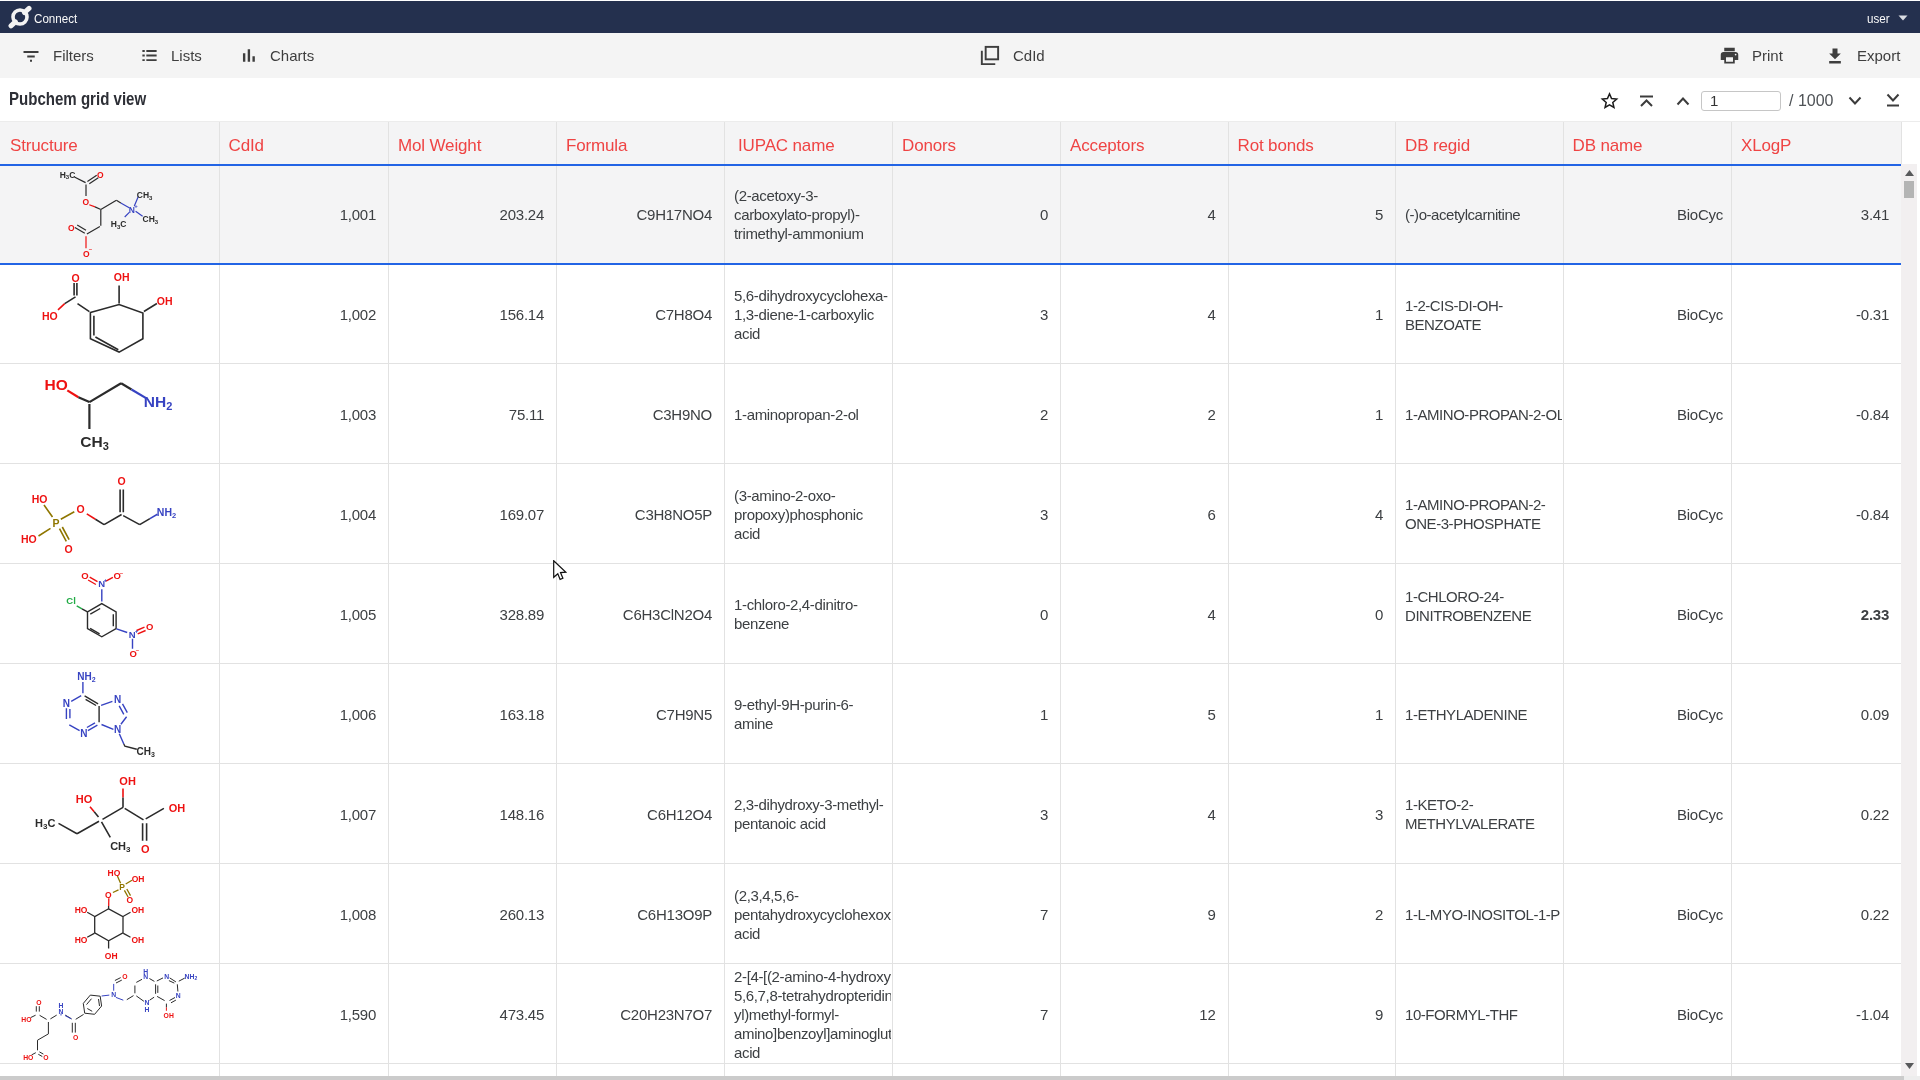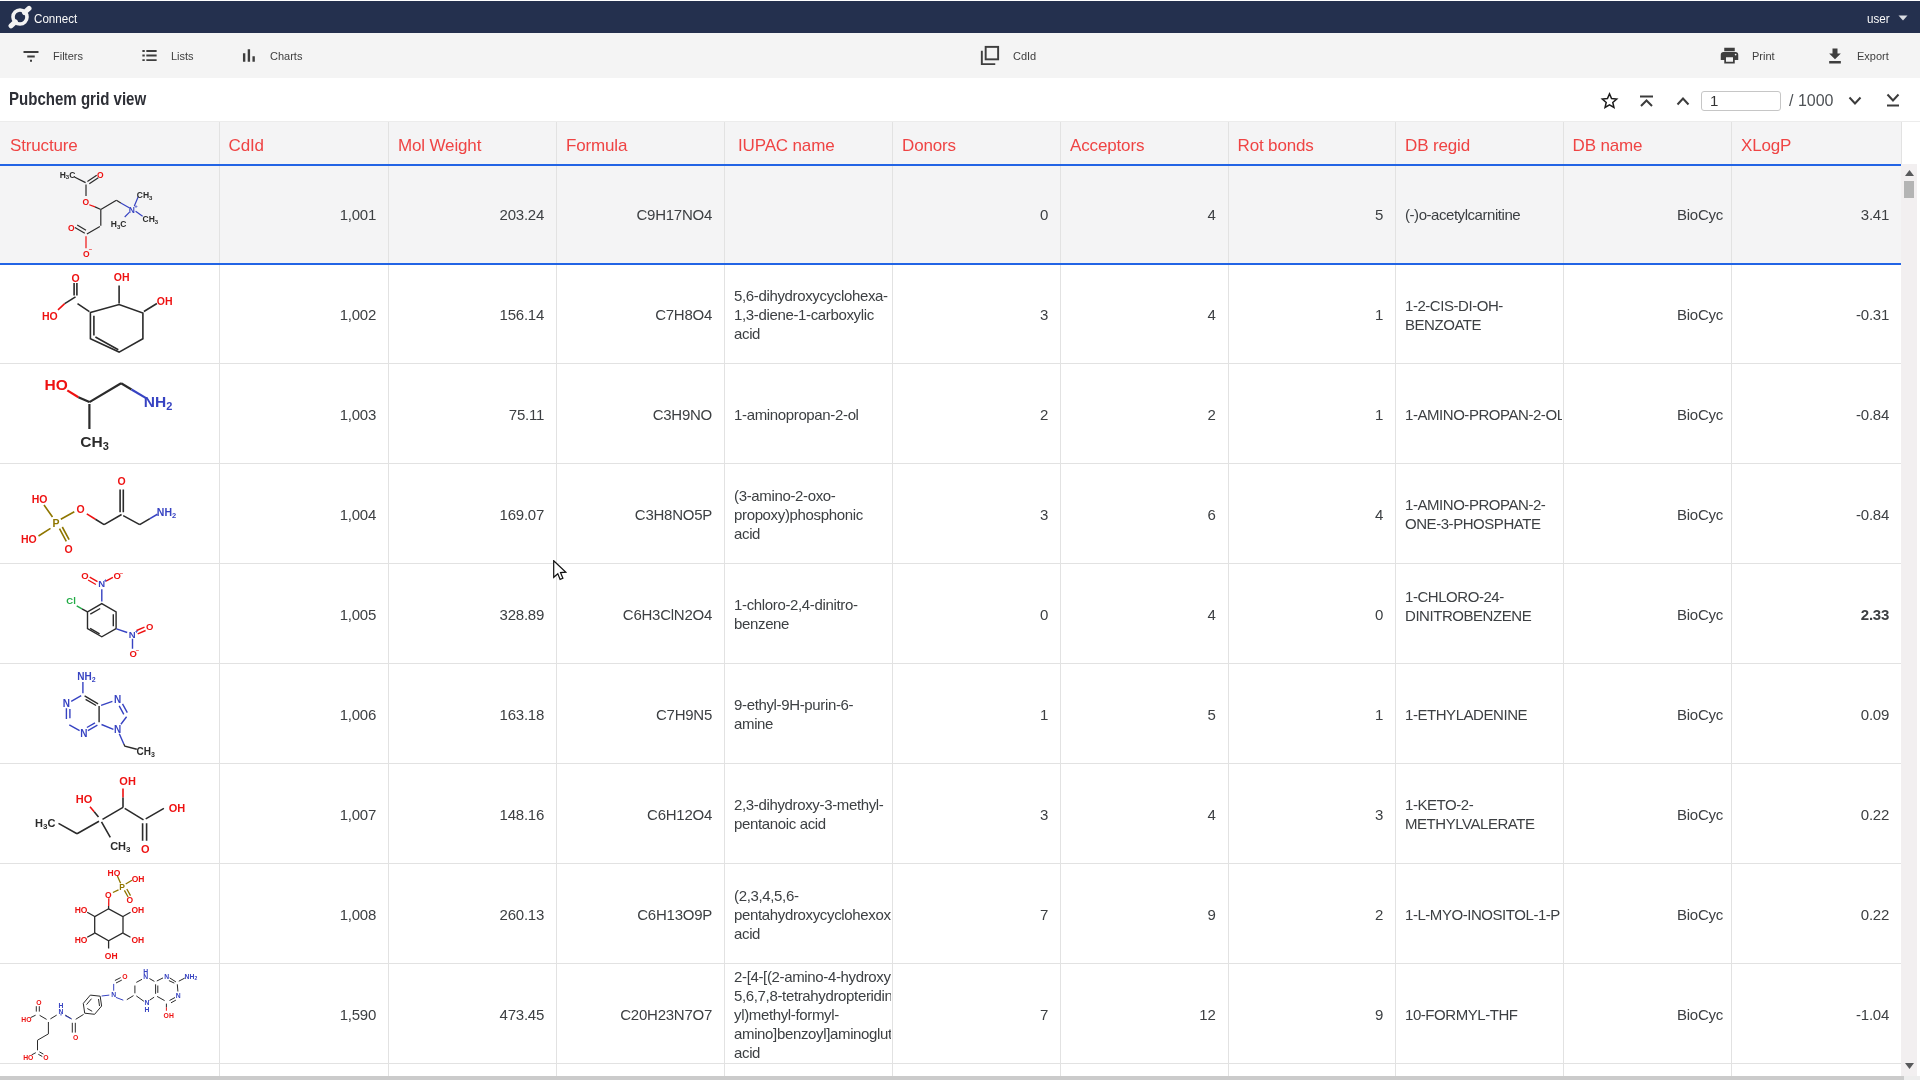--- a/index.html
+++ b/index.html
@@ -2,21 +2,21 @@
 <html><head>
 <meta charset="utf-8">
 <style>
   * { margin:0; padding:0; box-sizing:border-box; }
   html,body { width:1920px; height:1080px; overflow:hidden; background:#fff;
     font-family:"Liberation Sans", sans-serif; }
   .abs { position:absolute; }
   #navbar { position:absolute; left:0; top:1px; width:1920px; height:32px; background:#24304e; }
   #toolbar { position:absolute; left:0; top:33px; width:1920px; height:45px; background:#f4f4f4; }
   #headband { position:absolute; left:0; top:78px; width:1920px; height:44px; background:#fff; border-bottom:1px solid #ececec; }
-  .tbtn { position:absolute; top:0; height:45px; display:flex; align-items:center; color:#3e3e3e; font-size:11px; }
+  .tbtn { position:absolute; top:0; height:45px; display:flex; align-items:center; color:#3e3e3e; font-size:15px; }
   .tbtn svg { display:block; }
   .tbtn .lbl { margin-left:12px; }
   #grid { position:absolute; left:0; top:122px; width:1920px; height:958px; }
   .vline { position:absolute; top:0; width:1px; background:#e2e2e2; }
   .cell { position:absolute; color:#3d4043; font-size:15px; line-height:19px; letter-spacing:-0.25px; }
   .num { text-align:right; }
   .hdr { position:absolute; color:#ef4444; font-size:17px; top:3px; height:42px; line-height:42px; letter-spacing:-0.15px; }
 </style>
 </head>
 <body>
@@ -107,20 +107,21 @@
     <div class="hdr" style="left:902px;">Donors</div>
     <div class="hdr" style="left:1070px;">Acceptors</div>
     <div class="hdr" style="left:1237.5px;">Rot bonds</div>
     <div class="hdr" style="left:1405px;">DB regid</div>
     <div class="hdr" style="left:1572.5px;">DB name</div>
     <div class="hdr" style="left:1741px;">XLogP</div>
     <div class="abs" style="left:0;top:42px;width:1901px;height:101px;background:#f4f4f5;border-top:2px solid #2264e5;border-bottom:2px solid #2264e5;"></div>
     <div class="cell num" style="left:218.5px;top:83px;width:157.5px;">1,001</div>
     <div class="cell num" style="left:388px;top:83px;width:156px;">203.24</div>
     <div class="cell num" style="left:556px;top:83px;width:156px;">C9H17NO4</div>
+    <div class="cell" style="letter-spacing:-0.35px;left:734px;top:64px;width:157px;overflow:hidden;white-space:nowrap;">(2-acetoxy-3-<br>carboxylato-propyl)-<br>trimethyl-ammonium</div>
     <div class="cell num" style="left:892px;top:83px;width:156px;">0</div>
     <div class="cell num" style="left:1060px;top:83px;width:155.5px;">4</div>
     <div class="cell num" style="left:1227.5px;top:83px;width:155.5px;">5</div>
     <div class="cell" style="left:1405px;top:83px;width:156.5px;overflow:hidden;white-space:nowrap;letter-spacing:-0.45px;">(-)o-acetylcarnitine</div>
     <div class="cell num" style="left:1562.5px;top:83px;width:160.5px;">BioCyc</div>
     <div class="cell num" style="left:1731px;top:83px;width:158px;">3.41</div>
     <div class="abs" style="left:0;top:241px;width:1901px;height:1px;background:#e2e2e2;"></div>
     <div class="cell num" style="left:218.5px;top:183px;width:157.5px;">1,002</div>
     <div class="cell num" style="left:388px;top:183px;width:156px;">156.14</div>
     <div class="cell num" style="left:556px;top:183px;width:156px;">C7H8O4</div>

